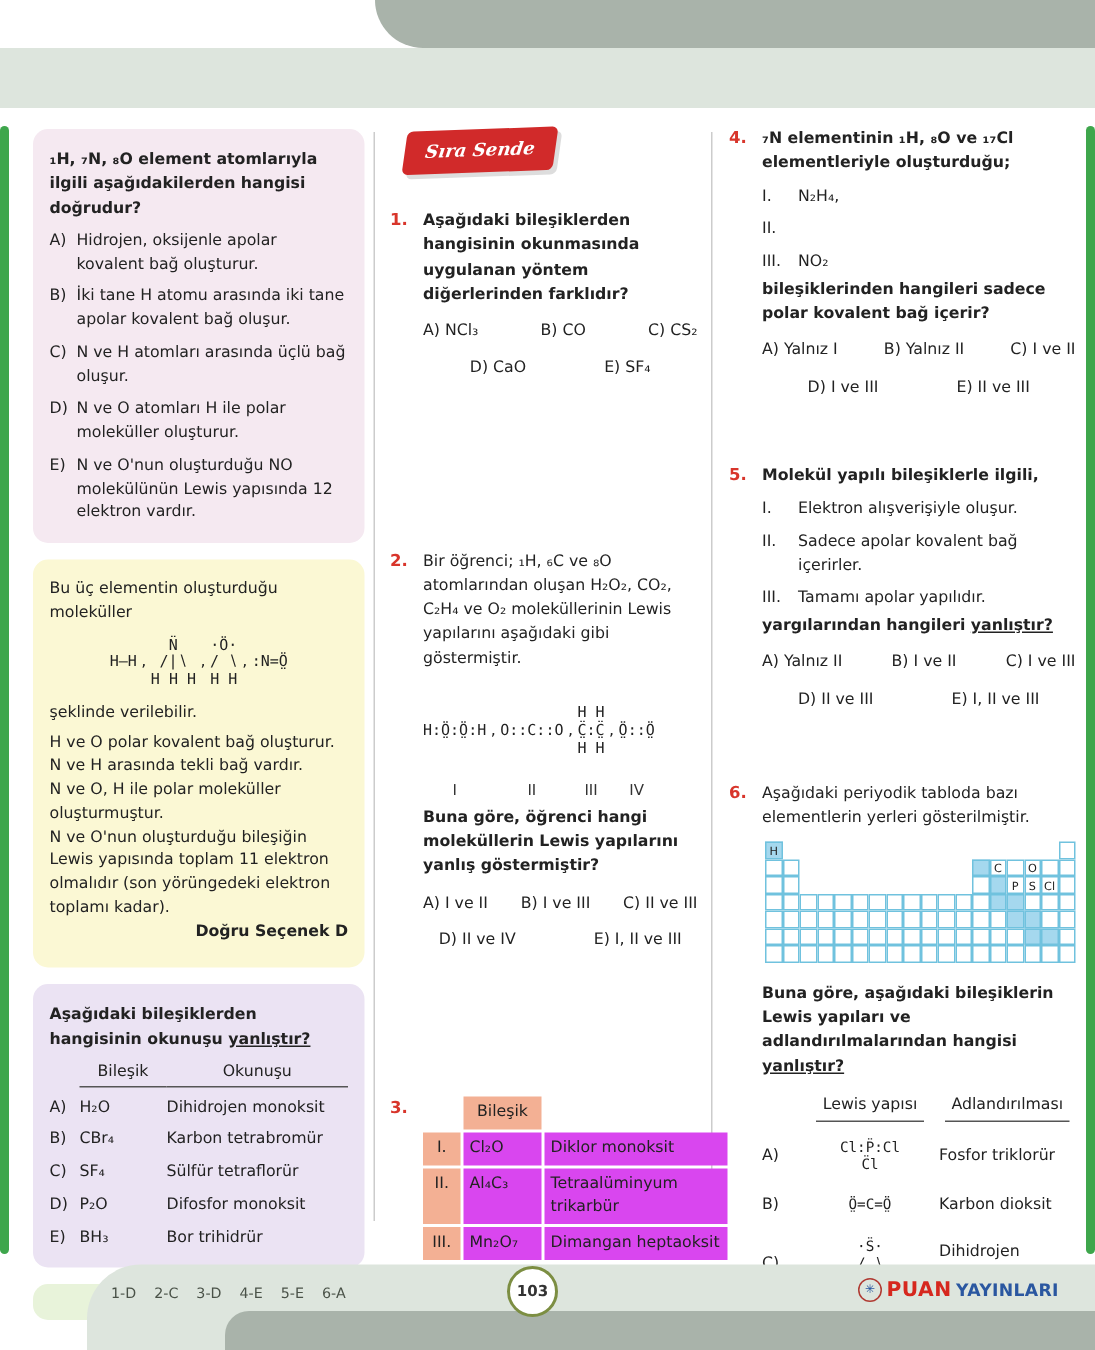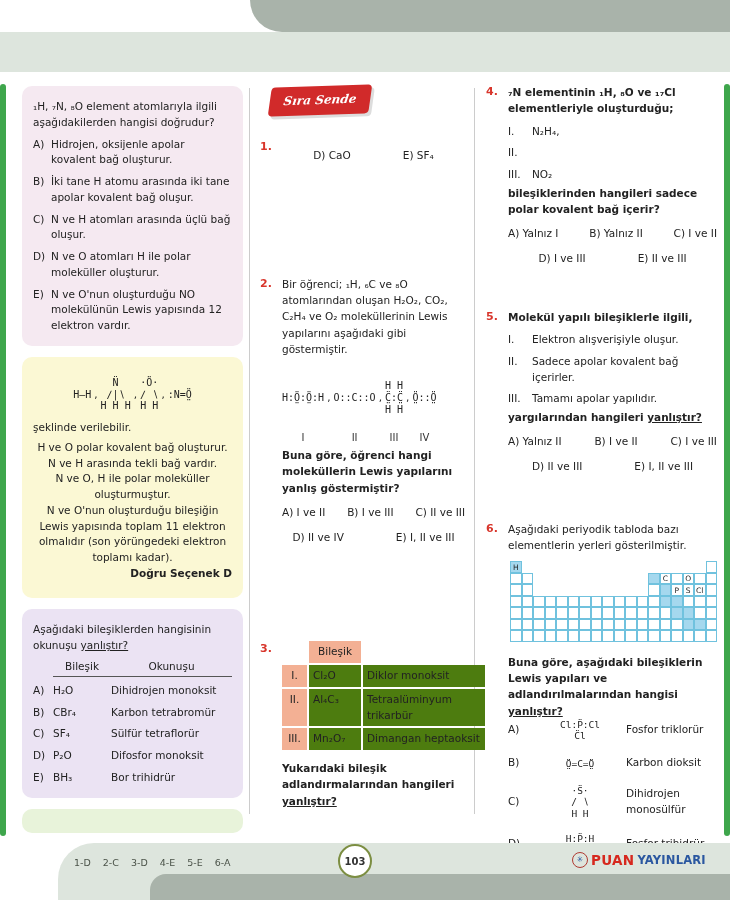--- a/index.html
+++ b/index.html
@@ -35,25 +35,25 @@
   .col2{left:260px;top:84px;width:205px;}
   .col3{left:486px;top:84px;width:231px;}
 
   
   .box{border-radius:10px;padding:12px 11px;margin-bottom:11px;}
   .box p{margin:0 0 4px 0;}
   .box.pink{background:#f5e9f1;}
   .box.yellow{background:#fbf8d4;}
   .box.lav{background:#ebe3f3;}
   .box.green{background:#e8f3da;}
-  .stem{font-weight:normal;line-height:1.55;}
+  .stem{font-weight:bold;line-height:1.55;}
   .u{text-decoration:underline;}
   .lopt{display:grid;grid-template-columns:18px 1fr;margin-top:6px;}
   .answer{text-align:right;font-weight:bold;margin-top:3px;}
-  .sline{margin-top:0;text-align:center;}
+  .sline{margin-top:0;}
 
   
   .nam-head{display:grid;grid-template-columns:20px 58px 1fr;margin:6px 0 4px;}
   .nam-head span{border-bottom:1px solid #555;text-align:center;padding-bottom:1px;}
   .nam-row{display:grid;grid-template-columns:20px 58px 1fr;margin-top:6px;}
 
   
   .q{display:grid;grid-template-columns:22px 1fr;}
   .qnum{color:#d8352b;font-weight:bold;font-size:11px;}
   .qstem{font-weight:bold;line-height:1.55;margin:0;}
@@ -82,21 +82,21 @@
   .q2strip .lew-comma{padding-bottom:16px;}
   .lew-label{position:absolute;bottom:0;left:0;right:0;text-align:center;font-size:10px;color:#333;}
 
   
   .ctable{margin:0 0 10px 0;}
   .ct-row{display:grid;grid-template-columns:25px 52px 122px;gap:2px;margin-bottom:2px;}
   .ct-row span{padding:3px 4px;}
   .ct-h{background:#f3b094;text-align:center;font-weight:normal;}
   .ct-blank{background:transparent;}
   .ct-lab{background:#f3b094;text-align:center;}
-  .ct-cell{background:#4d7c0f;}
+  .ct-cell{background:#d946ef;}
 
   
   .ptable{display:grid;grid-template-columns:repeat(18,11.5px);grid-auto-rows:11.5px;
           margin:8px 0 12px 2px;}
   .pcell{border:1px solid #70c2de;background:#fff;box-sizing:border-box;font-size:7.5px;
          display:flex;align-items:center;justify-content:center;color:#222;}
   .pcell.hl{background:#a5d8ee;}
 
   
   .lewhead{display:grid;grid-template-columns:26px 92px 1fr;margin:10px 0 12px;}
@@ -141,20 +141,21 @@
             <span>N ve O atomları H ile polar moleküller oluşturur.</span>
           </div>
           <div class="lopt">
             <span>E)</span>
             <span>N ve O'nun oluşturduğu NO molekülünün Lewis yapısında 12 elektron vardır.</span>
           </div>
         </div>
     </section>
 
     <section class="box yellow">
+      <p>Bu üç elementin oluşturduğu moleküller</p>
       <div class="lew-strip sol-strip">
           <div class="lew-block">
             <div class="lew-lines">
               <div class="lew-line">H–H</div>
             </div>
           </div>
           <div class="lew-comma">,</div>
           <div class="lew-block">
             <div class="lew-lines">
               <div class="lew-line">N̈</div>
@@ -228,21 +229,27 @@
       
     </section>
   </div>
 
   <div class="col col2">
     <div class="sira">Sıra Sende</div>
 
     <div class="q">
       <span class="qnum">1.</span>
       <div>
+        <p class="qstem">Aşağıdaki bileşiklerden hangisinin okunmasında uygulanan yöntem diğerlerinden farklıdır?</p>
         <div class="opts">
+            <div class="opt-row">
+              <span>A) NCl₃</span>
+              <span>B) CO</span>
+              <span>C) CS₂</span>
+            </div>
             <div class="opt-row center">
               <span>D) CaO</span>
               <span>E) SF₄</span>
             </div>
           </div>
       </div>
     </div>
 
     <div class="q gap-q2">
       <span class="qnum">2.</span>
@@ -480,20 +487,25 @@
             <div class="pcell" style="grid-area: 7 / 11;"></div>
             <div class="pcell" style="grid-area: 7 / 12;"></div>
             <div class="pcell" style="grid-area: 7 / 13;"></div>
             <div class="pcell" style="grid-area: 7 / 14;"></div>
             <div class="pcell" style="grid-area: 7 / 15;"></div>
             <div class="pcell" style="grid-area: 7 / 16;"></div>
             <div class="pcell" style="grid-area: 7 / 17;"></div>
             <div class="pcell" style="grid-area: 7 / 18;"></div>
           </div>
         <p class="qstem"><span>Buna göre, aşağıdaki bileşiklerin Lewis yapıları ve adlandırılmalarından hangisi </span><span class="u">yanlıştır?</span></p>
+        <div class="lewhead">
+          <span style="border:none"></span>
+          <span>Lewis yapısı</span>
+          <span>Adlandırılması</span>
+        </div>
         <div>
             <div class="lrow">
               <span>A)</span>
               <div class="lew-lines">
                 <div class="lew-line">Cl:P̈:Cl</div>
                 <div class="lew-line">C̈l</div>
               </div>
               <span class="lname">Fosfor triklorür</span>
             </div>
             <div class="lrow">

